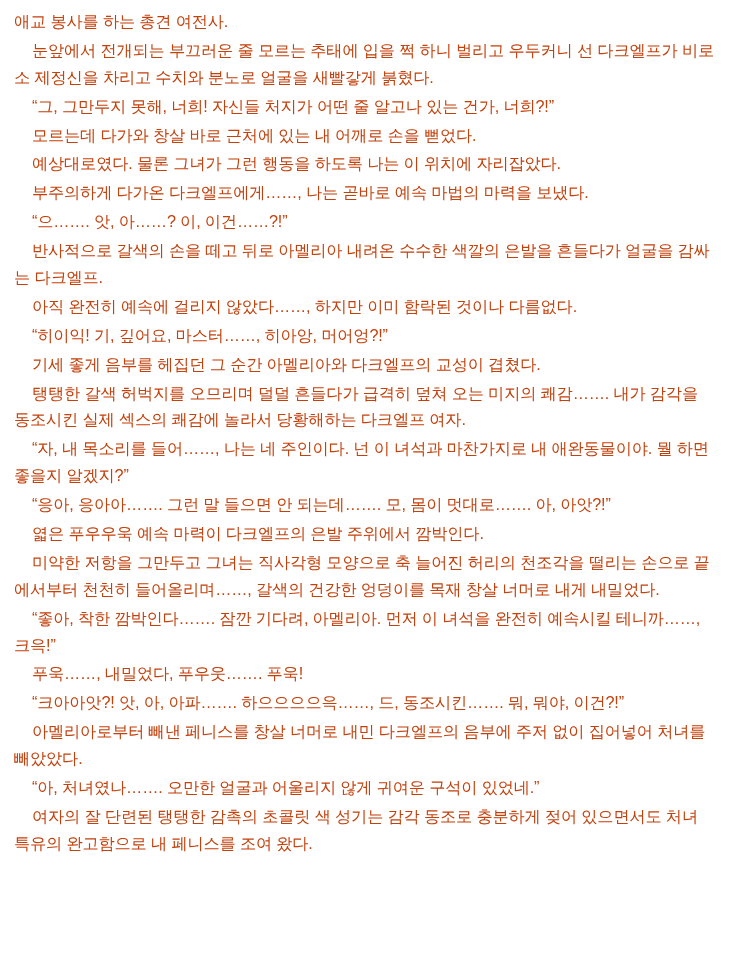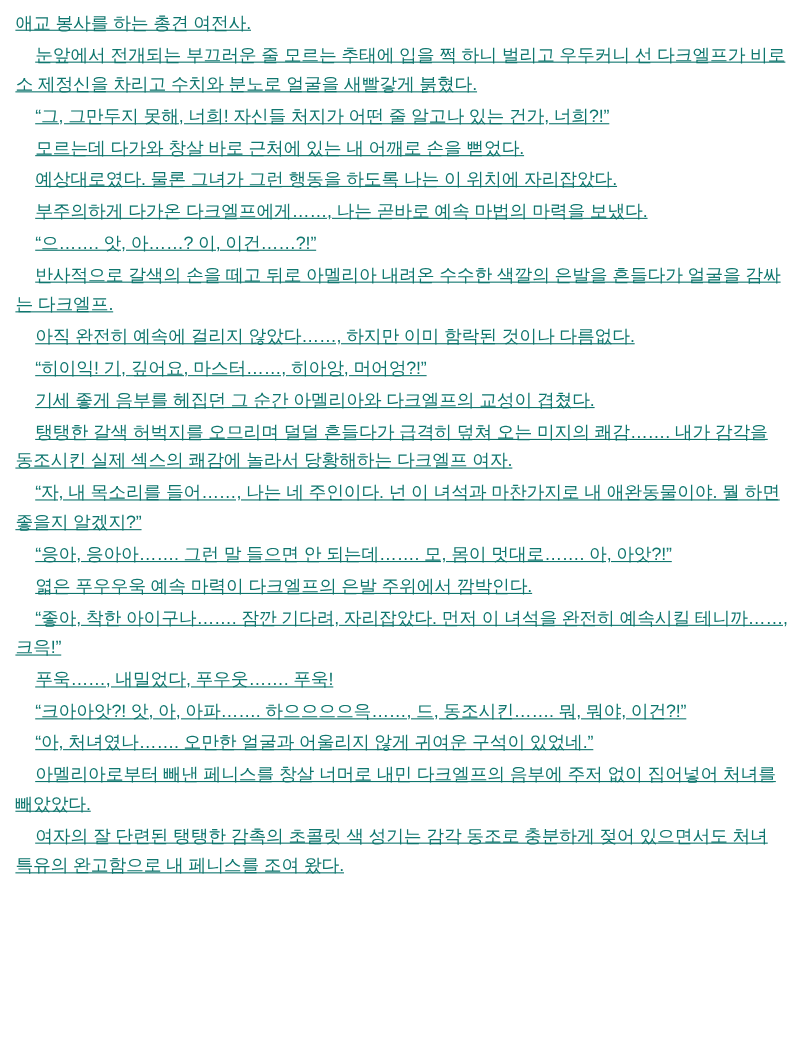--- a/index.html
+++ b/index.html
@@ -20,22 +20,21 @@
     padding: 8px 18px 10px 14px;
     background: #ffffff;
   }
   .para {
     font-size: 16.2px;
     line-height: 1.66;
     letter-spacing: -0.15px;
     margin: 0 0 2px 0;
     text-align: left;
     word-break: break-all;
-    color: #0f766e;
-    text-decoration: underline;
+    color: #c2410c;
   }
   .para.indent {
     text-indent: 18px;
   }
   .para.noindent {
     text-indent: 0;
   }
 </style>
 </head>
 <body>
@@ -49,19 +48,20 @@
   <p class="para indent">부주의하게 다가온 다크엘프에게……, 나는 곧바로 예속 마법의 마력을 보냈다.</p>
   <p class="para indent">“으……. 앗, 아……? 이, 이건……?!”</p>
   <p class="para indent">반사적으로 갈색의 손을 떼고 뒤로 아멜리아 내려온 수수한 색깔의 은발을 흔들다가 얼굴을 감싸는 다크엘프.</p>
   <p class="para indent">아직 완전히 예속에 걸리지 않았다……, 하지만 이미 함락된 것이나 다름없다.</p>
   <p class="para indent">“히이익! 기, 깊어요, 마스터……, 히아앙, 머어엉?!”</p>
   <p class="para indent">기세 좋게 음부를 헤집던 그 순간 아멜리아와 다크엘프의 교성이 겹쳤다.</p>
   <p class="para indent">탱탱한 갈색 허벅지를 오므리며 덜덜 흔들다가 급격히 덮쳐 오는 미지의 쾌감……. 내가 감각을 동조시킨 실제 섹스의 쾌감에 놀라서 당황해하는 다크엘프 여자.</p>
   <p class="para indent">“자, 내 목소리를 들어……, 나는 네 주인이다. 넌 이 녀석과 마찬가지로 내 애완동물이야. 뭘 하면 좋을지 알겠지?”</p>
   <p class="para indent">“응아, 응아아……. 그런 말 들으면 안 되는데……. 모, 몸이 멋대로……. 아, 아앗?!”</p>
   <p class="para indent">엷은 푸우우욱 예속 마력이 다크엘프의 은발 주위에서 깜박인다.</p>
-  <p class="para indent">“좋아, 착한 아이구나……. 잠깐 기다려, 자리잡았다. 먼저 이 녀석을 완전히 예속시킬 테니까……, 크윽!”</p>
+  <p class="para indent">미약한 저항을 그만두고 그녀는 직사각형 모양으로 축 늘어진 허리의 천조각을 떨리는 손으로 끝에서부터 천천히 들어올리며……, 갈색의 건강한 엉덩이를 목재 창살 너머로 내게 내밀었다.</p>
+  <p class="para indent">“좋아, 착한 깜박인다……. 잠깐 기다려, 아멜리아. 먼저 이 녀석을 완전히 예속시킬 테니까……, 크윽!”</p>
   <p class="para indent">푸욱……, 내밀었다, 푸우웃……. 푸욱!</p>
   <p class="para indent">“크아아앗?! 앗, 아, 아파……. 하으으으으윽……, 드, 동조시킨……. 뭐, 뭐야, 이건?!”</p>
+  <p class="para indent">아멜리아로부터 빼낸 페니스를 창살 너머로 내민 다크엘프의 음부에 주저 없이 집어넣어 처녀를 빼았았다.</p>
   <p class="para indent">“아, 처녀였나……. 오만한 얼굴과 어울리지 않게 귀여운 구석이 있었네.”</p>
-  <p class="para indent">아멜리아로부터 빼낸 페니스를 창살 너머로 내민 다크엘프의 음부에 주저 없이 집어넣어 처녀를 빼았았다.</p>
   <p class="para indent">여자의 잘 단련된 탱탱한 감촉의 초콜릿 색 성기는 감각 동조로 충분하게 젖어 있으면서도 처녀 특유의 완고함으로 내 페니스를 조여 왔다.</p>
 </div>
 
 </body></html>

